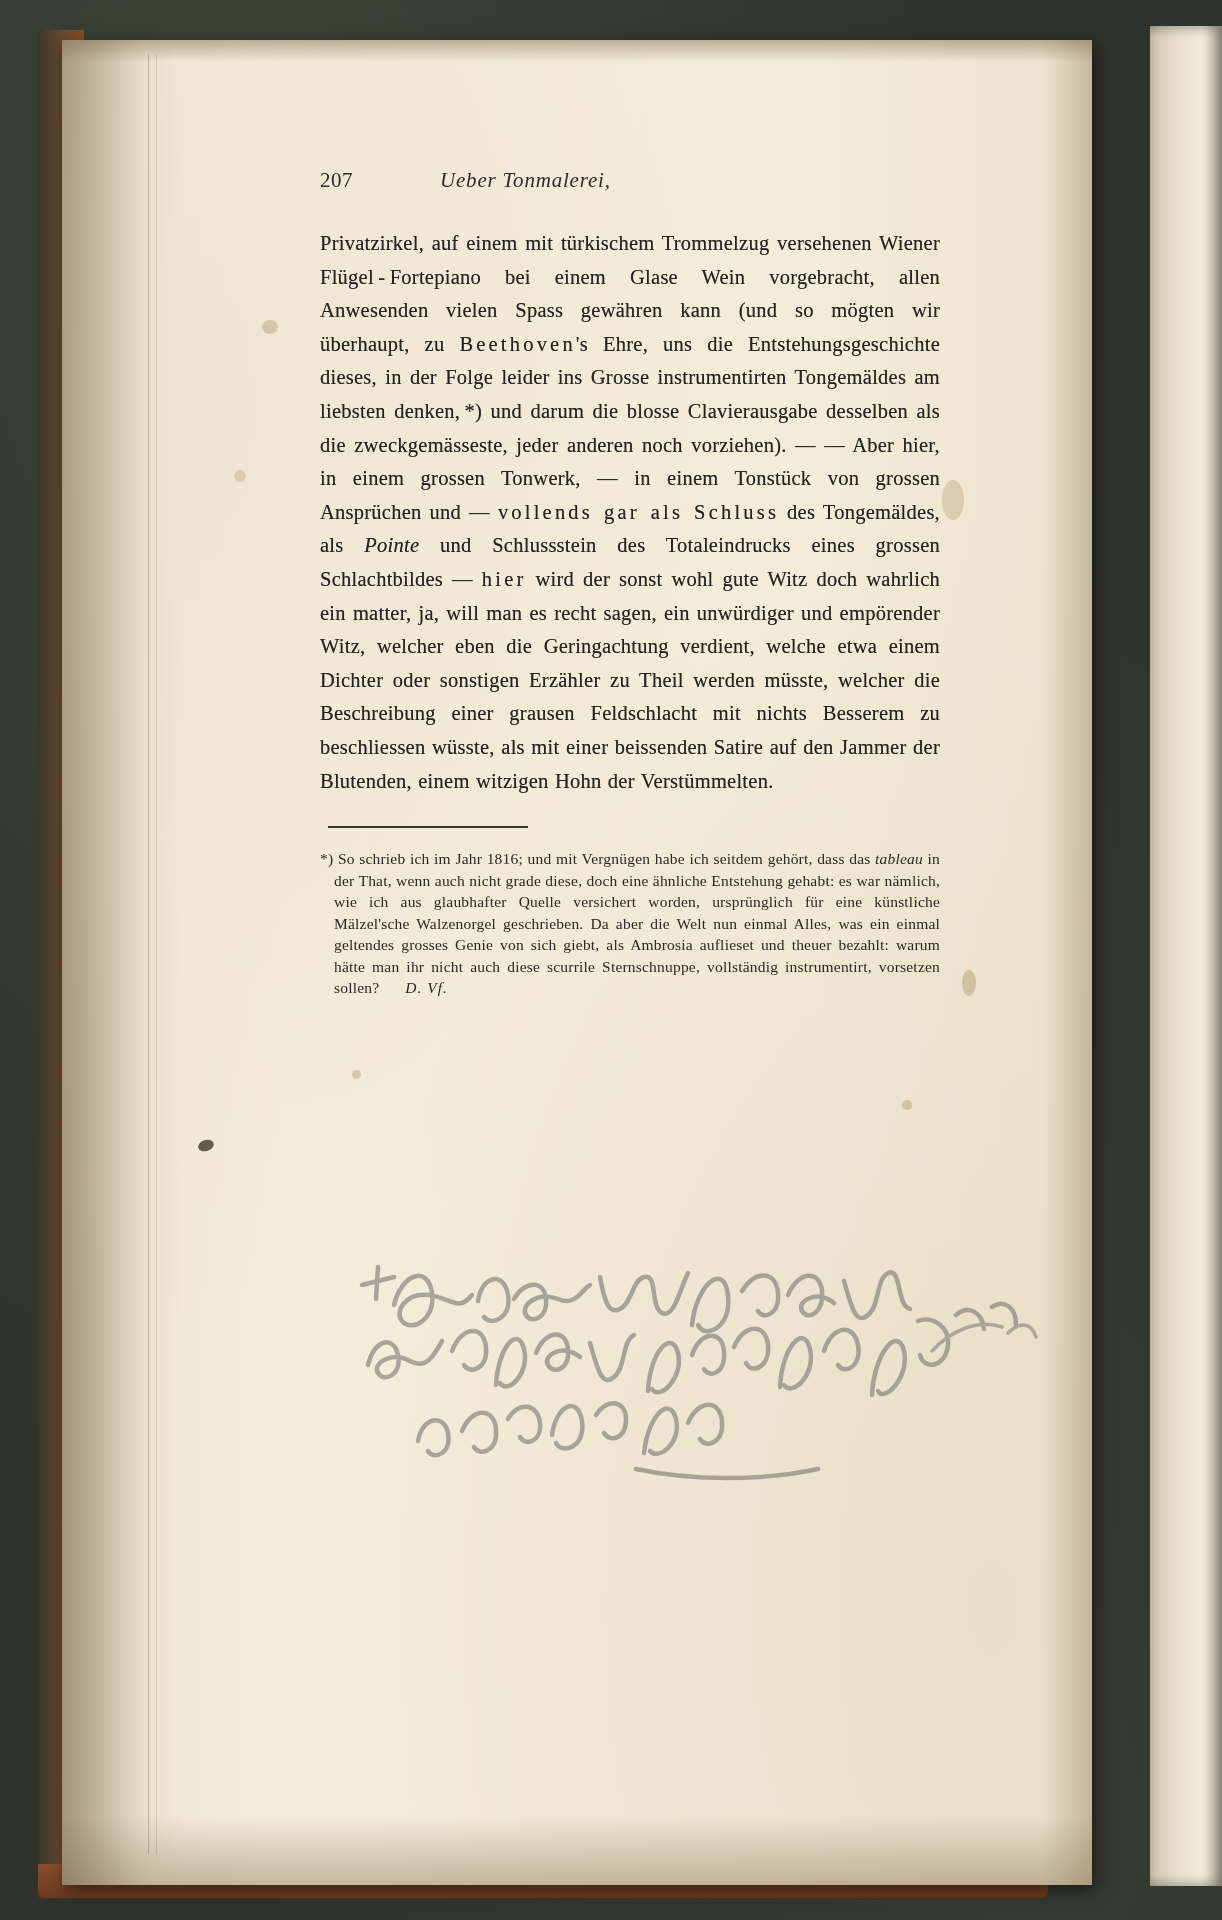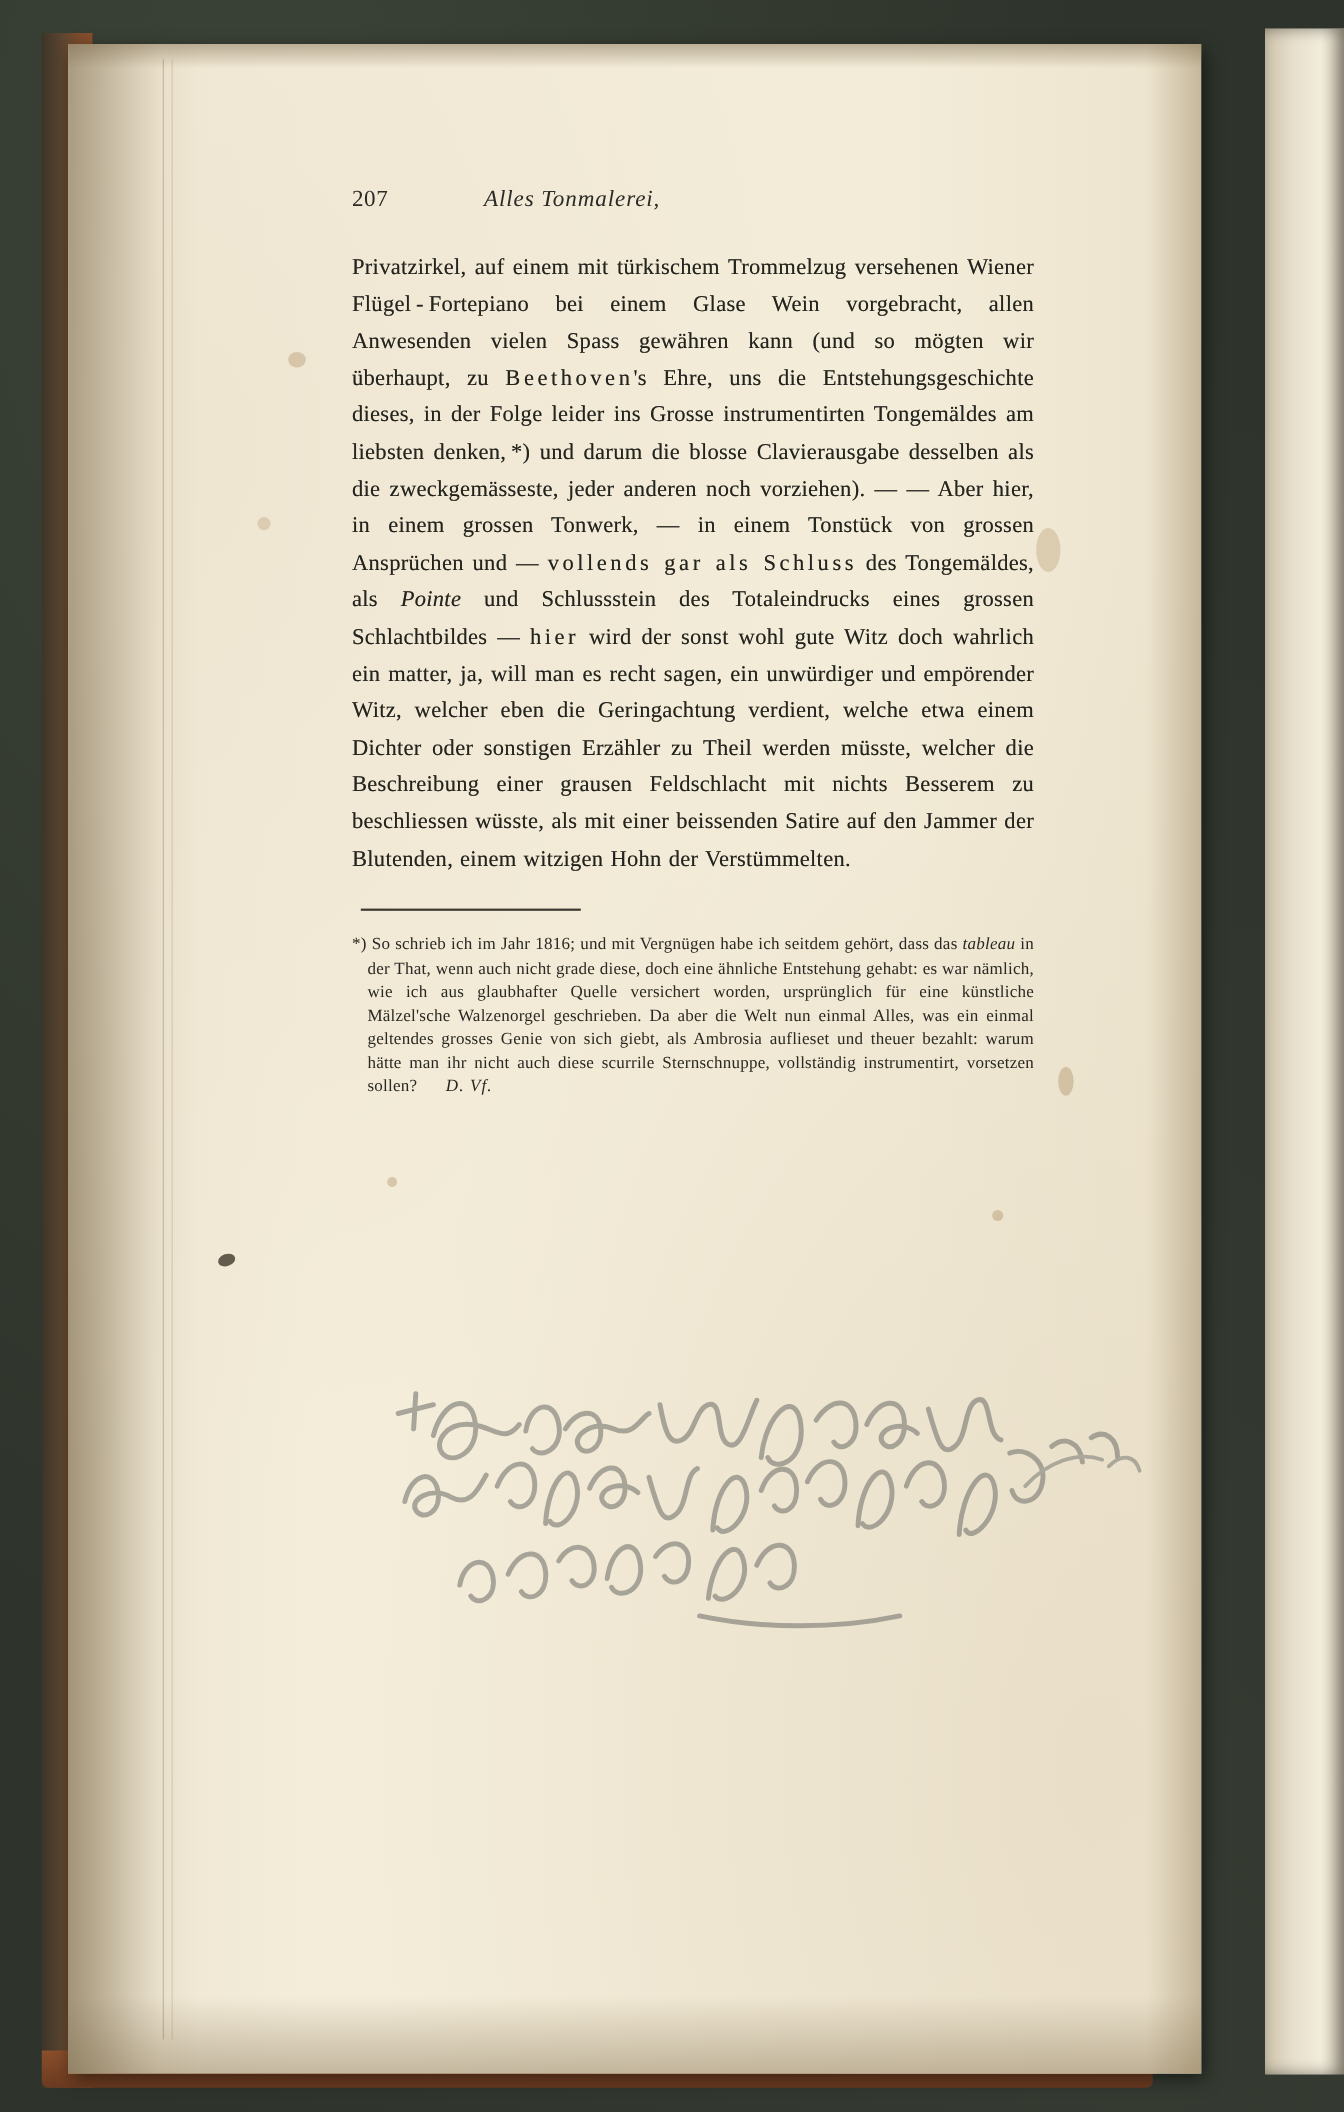--- a/index.html
+++ b/index.html
@@ -228,21 +228,21 @@
     <div class="stain" style="left:880px;top:440px;width:22px;height:40px;background:rgba(160,120,70,0.25);"></div>
     <div class="stain" style="left:900px;top:930px;width:14px;height:26px;background:rgba(150,112,62,0.3);"></div>
     <div class="stain" style="left:840px;top:1060px;width:10px;height:10px;background:rgba(150,112,62,0.3);"></div>
     <div class="stain" style="left:290px;top:1030px;width:9px;height:9px;background:rgba(150,112,62,0.3);"></div>
     <div class="blot"></div>
 
     <div class="text-block">
 
       <div class="header-row">
         <div class="folio">207</div>
-        <div class="running-head">Alles Tonmalerei,</div>
+        <div class="running-head">Ueber Tonmalerei,</div>
       </div>
 
       <div class="body-par">
         Privatzirkel, auf einem mit türkischem Trommelzug versehenen Wiener Flügel - Fortepiano bei einem Glase Wein vorgebracht, allen Anwesenden vielen Spass gewähren kann&nbsp;(und so mögten wir überhaupt, zu <span class="sp">Beethoven</span>'s Ehre, uns die Entstehungsgeschichte dieses, in der Folge leider ins Grosse instrumentirten Tongemäldes am liebsten denken, *) und darum die blosse Clavierausgabe desselben als die zweckgemässeste, jeder anderen noch vorziehen). — — Aber hier, in einem grossen Tonwerk, — in einem Tonstück von grossen Ansprüchen und — <span class="sp">vollends gar als Schluss</span> des Tongemäldes, als <span class="it">Pointe</span> und Schlussstein des Totaleindrucks eines grossen Schlachtbildes — <span class="sp">hier</span> wird der sonst wohl gute Witz doch wahrlich ein matter, ja, will man es recht sagen, ein unwürdiger und empörender Witz, welcher eben die Geringachtung verdient, welche etwa einem Dichter oder sonstigen Erzähler zu Theil werden müsste, welcher die Beschreibung einer grausen Feldschlacht mit nichts Besserem zu beschliessen wüsste, als mit einer beissenden Satire auf den Jammer der Blutenden, einem witzigen Hohn der Verstümmelten.
       </div>
 
       <div class="rule"></div>
 
       <div class="footnote">
         <span>*)</span>

